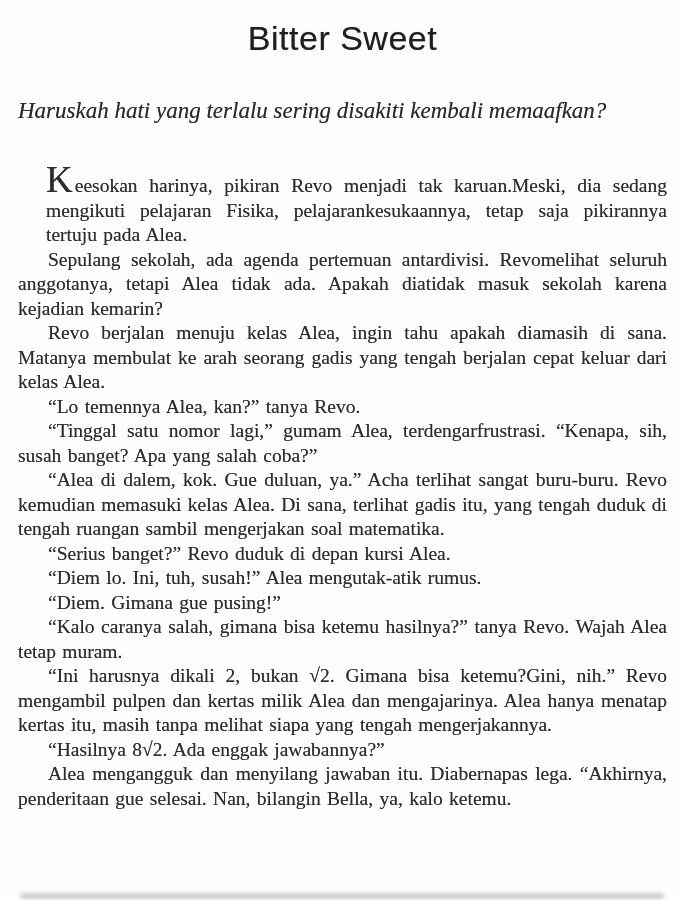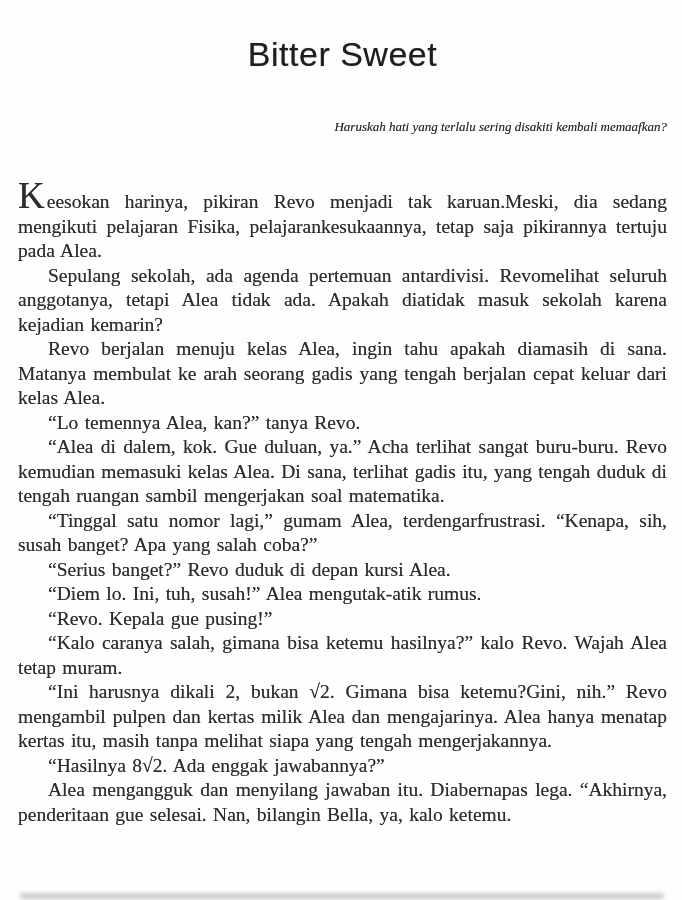--- a/index.html
+++ b/index.html
@@ -18,48 +18,49 @@
     font-family: "Liberation Serif", serif;
     color: #2d2d2d;
   }
   .title {
     font-family: "Liberation Sans", sans-serif;
     font-weight: 400;
     font-size: 34px;
     line-height: 40px;
     letter-spacing: 0.5px;
     text-align: center;
-    margin: 16px;
+    margin: 0;
     color: #1e1e1e;
     text-shadow: 0 0 0.8px rgba(30,30,30,0.55);
   }
   .tagline {
     font-style: italic;
-    font-size: 13px;
+    font-size: 23px;
     line-height: 22px;
-    text-align: right;
+    text-align: left;
     margin: 42px 0 0 0;
     color: #2a2a2a;
     text-shadow: 0 0 0.6px rgba(42,42,42,0.6);
   }
   .story {
     margin-top: 46px;
     font-size: 19.5px;
     line-height: 24.5px;
     text-align: justify;
     word-spacing: 1.5px;
     color: #2d2d2d;
     text-shadow: 0 0 0.6px rgba(45,45,45,0.65);
   }
   .story p {
     margin: 0;
     text-indent: 30px;
   }
   .story p.opening {
     text-indent: 0;
+    margin-left: 28px;
   }
   .initial {
     font-size: 37px;
     line-height: 24.5px;
     margin-right: 2px;
   }
   .cutoff-band {
     position: absolute;
     left: 20px;
     right: 18px;
@@ -78,26 +79,26 @@
 
   <h1 class="title">Bitter Sweet</h1>
 
   <p class="tagline">Haruskah hati yang terlalu sering disakiti kembali memaafkan?</p>
 
   <div class="story">
     <p class="opening"><span class="initial">K</span><span>eesokan harinya, pikiran Revo menjadi tak karuan.Meski, dia sedang mengikuti pelajaran Fisika, pelajarankesukaannya, tetap saja pikirannya tertuju pada Alea.</span></p>
     <p>Sepulang sekolah, ada agenda pertemuan antardivisi. Revomelihat seluruh anggotanya, tetapi Alea tidak ada. Apakah diatidak masuk sekolah karena kejadian kemarin?</p>
     <p>Revo berjalan menuju kelas Alea, ingin tahu apakah diamasih di sana. Matanya membulat ke arah seorang gadis yang tengah berjalan cepat keluar dari kelas Alea.</p>
     <p>“Lo temennya Alea, kan?” tanya Revo.</p>
+    <p>“Tinggal satu nomor lagi,” gumam Alea, terdengarfrustrasi. “Kenapa, sih, susah banget? Apa yang salah coba?”</p>
     <p>“Alea di dalem, kok. Gue duluan, ya.” Acha terlihat sangat buru-buru. Revo kemudian memasuki kelas Alea. Di sana, terlihat gadis itu, yang tengah duduk di tengah ruangan sambil mengerjakan soal matematika.</p>
-    <p>“Tinggal satu nomor lagi,” gumam Alea, terdengarfrustrasi. “Kenapa, sih, susah banget? Apa yang salah coba?”</p>
     <p>“Serius banget?” Revo duduk di depan kursi Alea.</p>
     <p>“Diem lo. Ini, tuh, susah!” Alea mengutak-atik rumus.</p>
-    <p>“Revo. Kepala gue pusing!”</p>
-    <p>“Kalo caranya salah, gimana bisa ketemu hasilnya?” kalo Revo. Wajah Alea tetap muram.</p>
+    <p>“Diem. Gimana gue pusing!”</p>
+    <p>“Kalo caranya salah, gimana bisa ketemu hasilnya?” tanya Revo. Wajah Alea tetap muram.</p>
     <p>“Ini harusnya dikali 2, bukan √2. Gimana bisa ketemu?Gini, nih.” Revo mengambil pulpen dan kertas milik Alea dan mengajarinya. Alea hanya menatap kertas itu, masih tanpa melihat siapa yang tengah mengerjakannya.</p>
     <p>“Hasilnya 8√2. Ada enggak jawabannya?”</p>
     <p>Alea mengangguk dan menyilang jawaban itu. Diabernapas lega. “Akhirnya, penderitaan gue selesai. Nan, bilangin Bella, ya, kalo ketemu.</p>
   </div>
 
   <div class="cutoff-band"></div>
 
 </div>
 
 </body></html>

